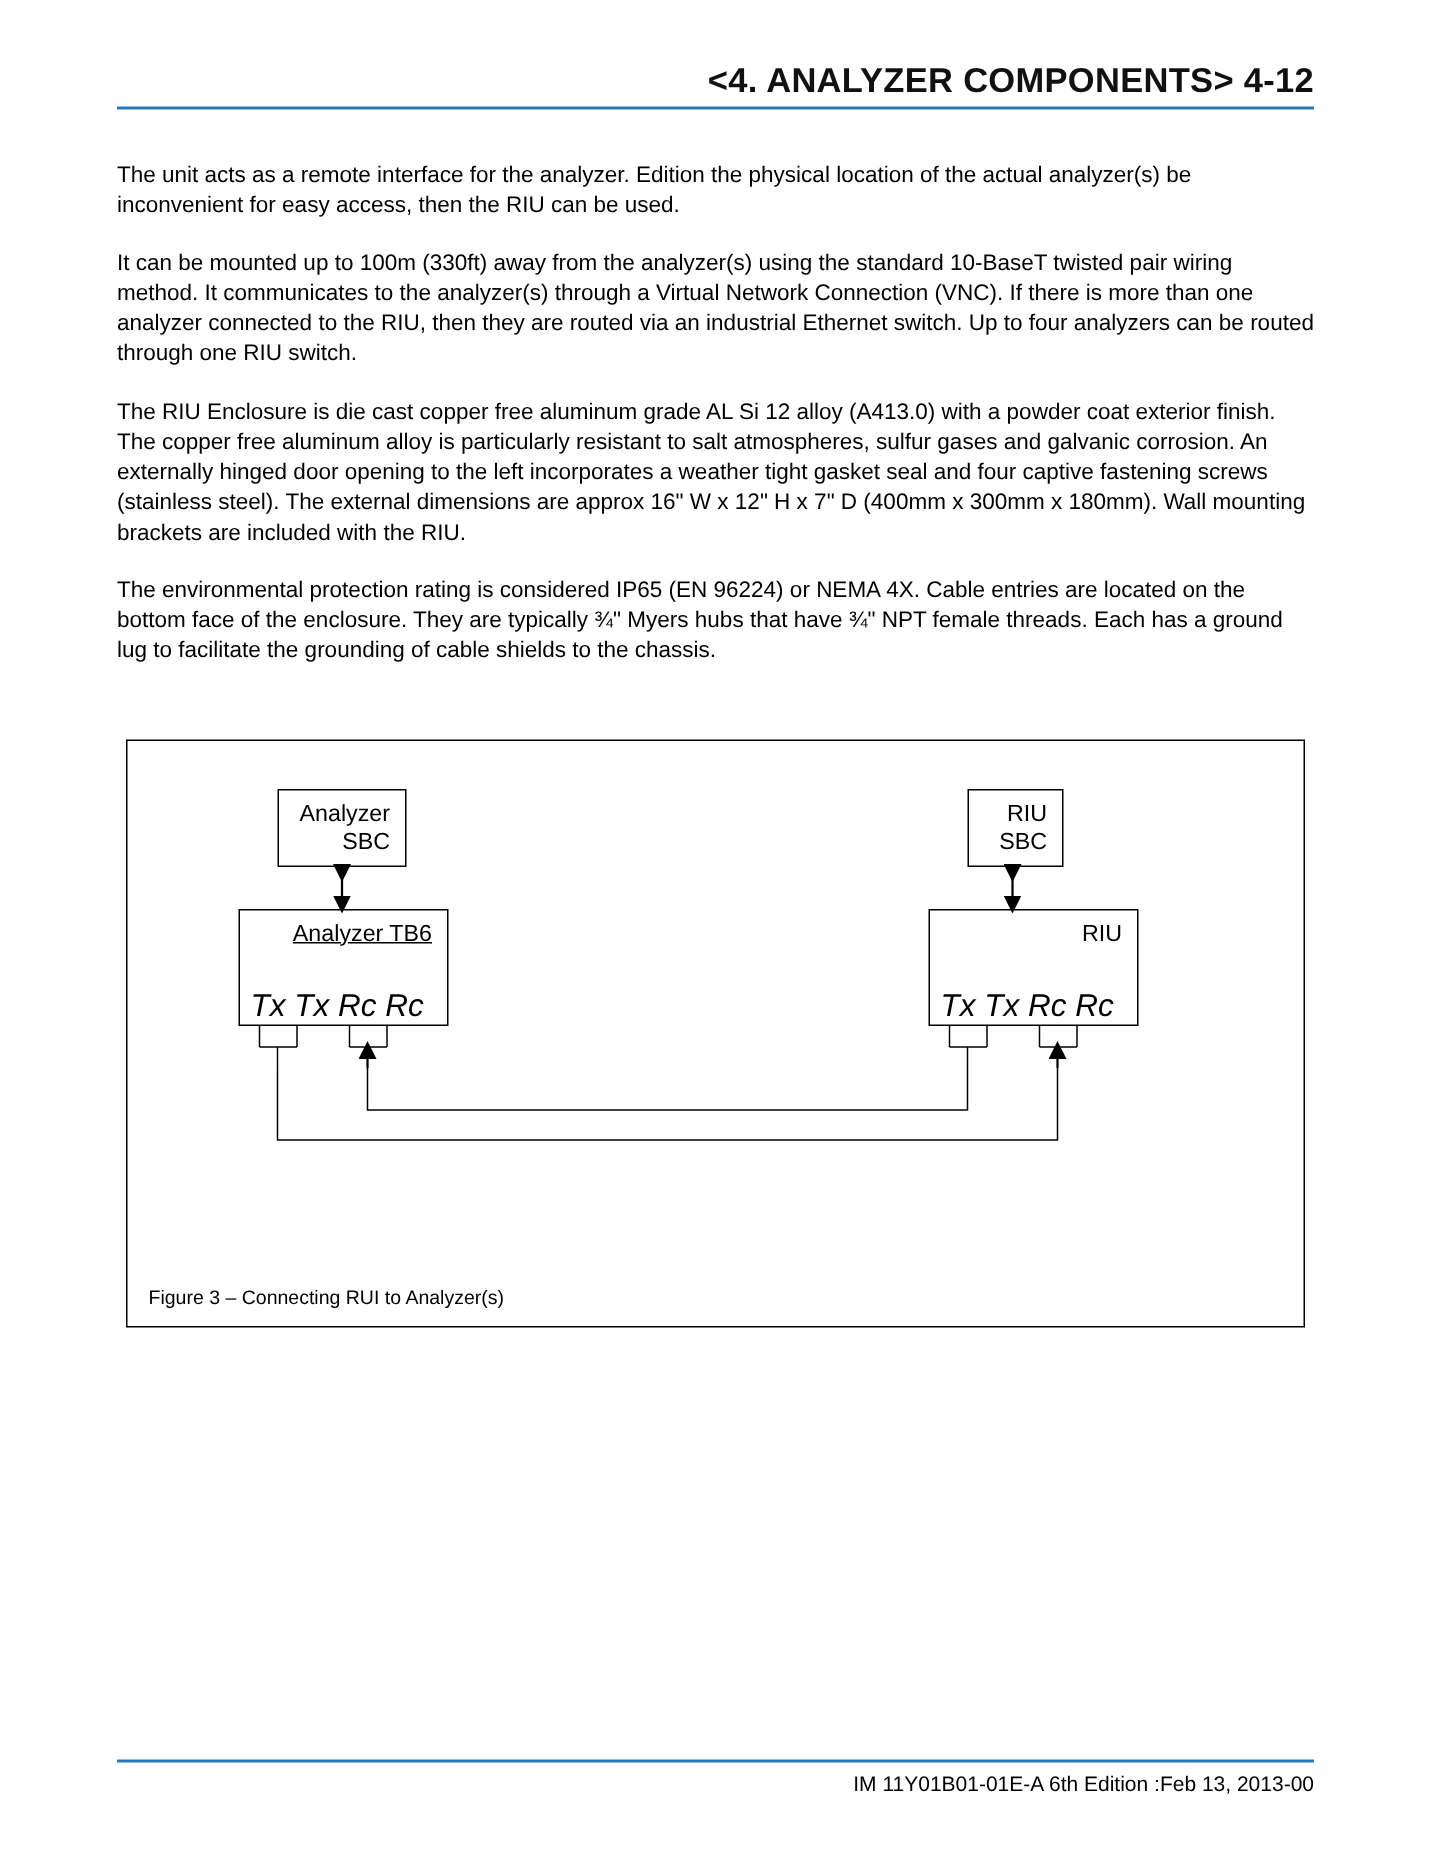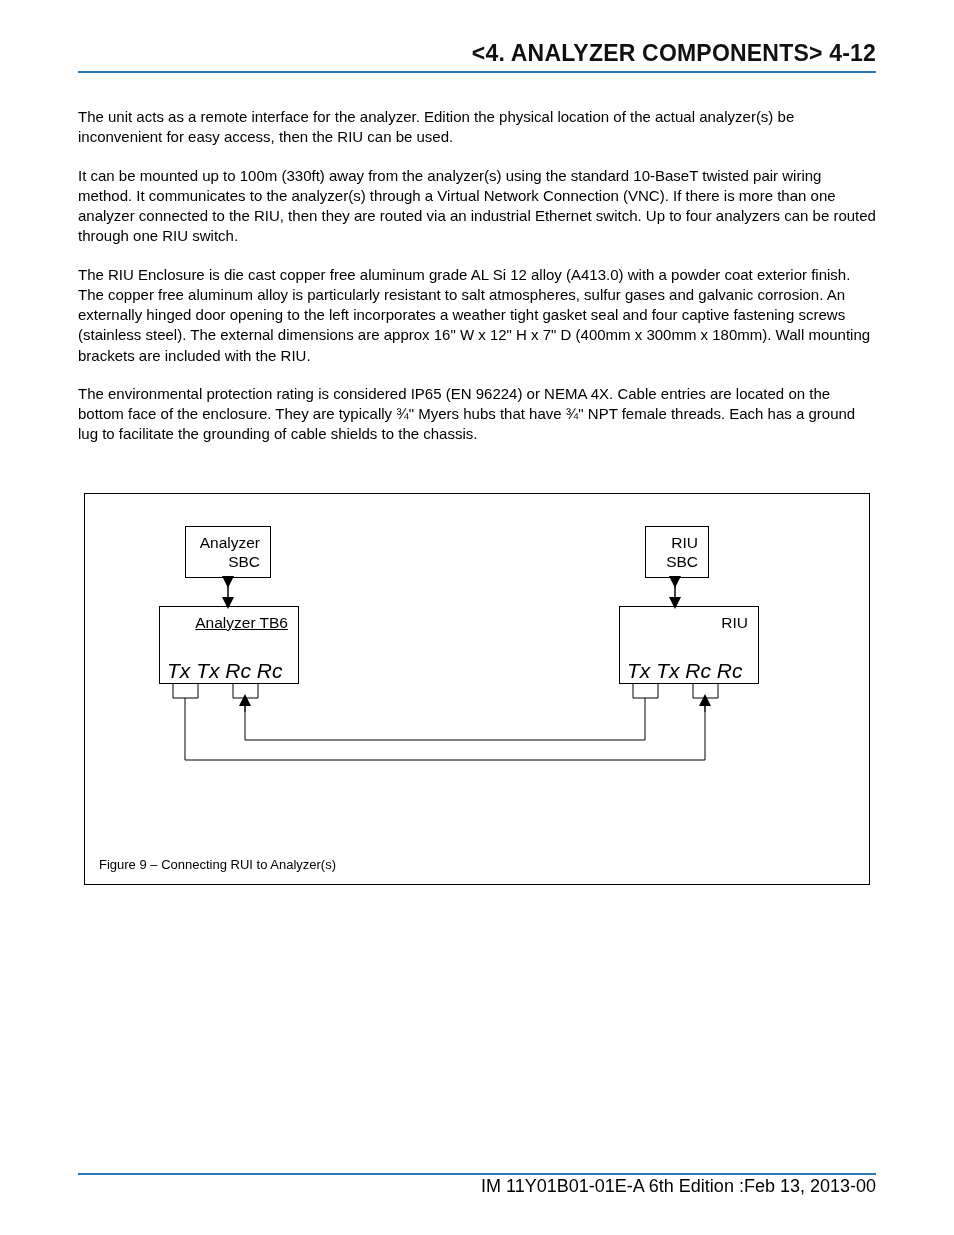--- a/index.html
+++ b/index.html
@@ -49,21 +49,21 @@
     position: absolute;
     left: 78px;
     right: 78px;
     bottom: 60px;
     border-top: 2px solid #2878b8;
   }
   .footer-text {
     position: absolute;
     right: 78px;
     bottom: 38px;
-    font-size: 18px;
+    font-size: 14px;
     margin-top: 32px;
   }
   
   .diagram { position: absolute; inset: 0; }
   .box { position: absolute; border: 1px solid #000; background: #fff; font-size: 15.5px; line-height: 1.25; padding: 6px 10px; text-align: right; }
   .plain { position: absolute; font-size: 21px; font-style: italic; }
 </style>
 </head>
 <body>
 
@@ -121,19 +121,19 @@
         <line x1="633" y1="190" x2="633" y2="204" stroke="#000"></line>
         <line x1="608" y1="204" x2="633" y2="204" stroke="#000"></line>
         <line x1="620" y1="218" x2="620" y2="206" stroke="#000" stroke-width="1.5" marker-end="url(#ah)"></line>
 
         <polyline points="100,218 100,266 620,266 620,218" fill="none" stroke="#000"></polyline>
 
         <polyline points="160,218 160,246 560,246 560,218" fill="none" stroke="#000"></polyline>
       </svg>
 
     </div>
-    <div class="figure-caption">Figure 9 – Connecting RUI to Analyzer(s)</div>
+    <div class="figure-caption">Figure 3 – Connecting RUI to Analyzer(s)</div>
   </div>
 
   <div class="footer-line"></div>
   <div class="footer-text">IM 11Y01B01-01E-A    6th Edition :Feb 13, 2013-00</div>
 
 </div>
 
 </body></html>

